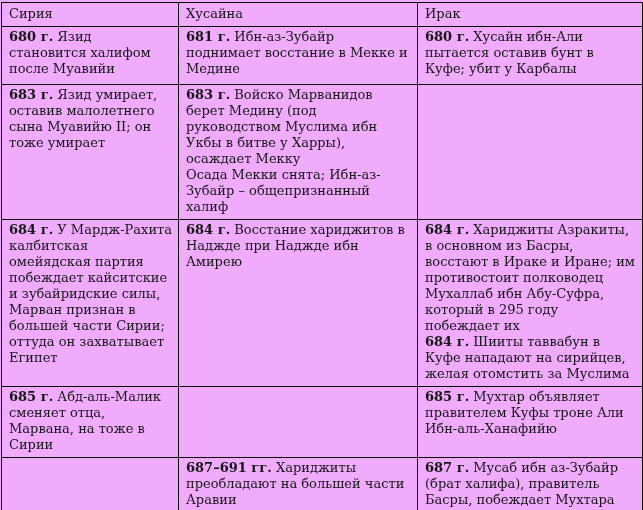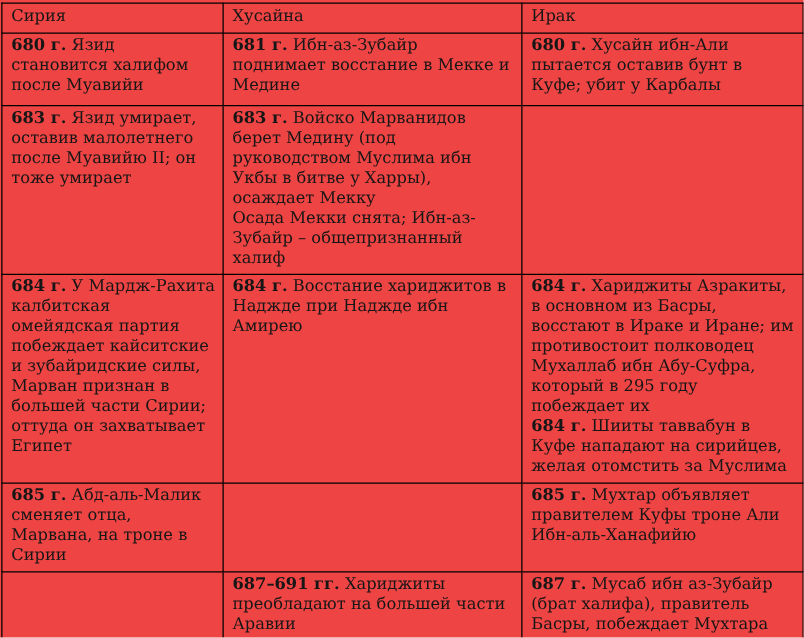--- a/index.html
+++ b/index.html
@@ -1,20 +1,20 @@
 <!DOCTYPE html>
 <html lang="ru"><head>
 <meta charset="utf-8">
 <style>
   * { box-sizing: border-box; }
   html, body { margin: 0; padding: 0; background: #ffffff; }
   .page {
     width: 643px;
     height: 510px;
-    background: #ef4444;
+    background: #f0abfc;
     padding: 2px 1px 0 1px;
     font-family: "DejaVu Serif", "Liberation Serif", serif;
     color: #161616;
     overflow: hidden;
   }
   table.timeline {
     border-collapse: collapse;
     table-layout: fixed;
     width: 641px;
     border: 1px solid #000;
@@ -67,21 +67,21 @@
         </td>
         <td>
           <p class="event"><b class="year">681 г.</b> <span>Ибн-аз-Зубайр поднимает восстание в Мекке и Медине</span></p>
         </td>
         <td>
           <p class="event"><b class="year">680 г.</b> <span>Хусайн ибн-Али пытается оставив бунт в Куфе; убит у Карбалы</span></p>
         </td>
       </tr>
       <tr class="r2">
         <td>
-          <p class="event"><b class="year">683 г.</b> <span>Язид умирает, оставив малолетнего после Муавийю II; он тоже умирает</span></p>
+          <p class="event"><b class="year">683 г.</b> <span>Язид умирает, оставив малолетнего сына Муавийю II; он тоже умирает</span></p>
         </td>
         <td>
           <p class="event"><b class="year">683 г.</b> <span>Войско Марванидов берет Медину (под руководством Муслима ибн Укбы в битве у Харры), осаждает Мекку</span></p>
           <p class="event"><b class="year"></b> <span>Осада Мекки снята; Ибн-аз-Зубайр – общепризнанный халиф</span></p>
         </td>
         <td></td>
       </tr>
       <tr class="r3">
         <td>
           <p class="event"><b class="year">684 г.</b> <span>У Мардж-Рахита калбитская омейядская партия побеждает кайситские и зубайридские силы, Марван признан в большей части Сирии; оттуда он захватывает Египет</span></p>
@@ -89,21 +89,21 @@
         <td>
           <p class="event"><b class="year">684 г.</b> <span>Восстание хариджитов в Наджде при Наджде ибн Амирею</span></p>
         </td>
         <td>
           <p class="event"><b class="year">684 г.</b> <span>Хариджиты Азракиты, в основном из Басры, восстают в Ираке и Иране; им противостоит полководец Мухаллаб ибн Абу-Суфра, который в 295 году побеждает их</span></p>
           <p class="event"><b class="year">684 г.</b> <span>Шииты таввабун в Куфе нападают на сирийцев, желая отомстить за Муслима</span></p>
         </td>
       </tr>
       <tr class="r4">
         <td>
-          <p class="event"><b class="year">685 г.</b> <span>Абд-аль-Малик сменяет отца, Марвана, на троне в Сирии</span></p>
+          <p class="event"><b class="year">685 г.</b> <span>Абд-аль-Малик сменяет отца, Марвана, на тоже в Сирии</span></p>
         </td>
         <td></td>
         <td>
           <p class="event"><b class="year">685 г.</b> <span>Мухтар объявляет правителем Куфы троне Али Ибн-аль-Ханафийю</span></p>
         </td>
       </tr>
       <tr class="r5">
         <td rowspan="2"></td>
         <td>
           <p class="event"><b class="year">687–691 гг.</b> <span>Хариджиты преобладают на большей части Аравии</span></p>

